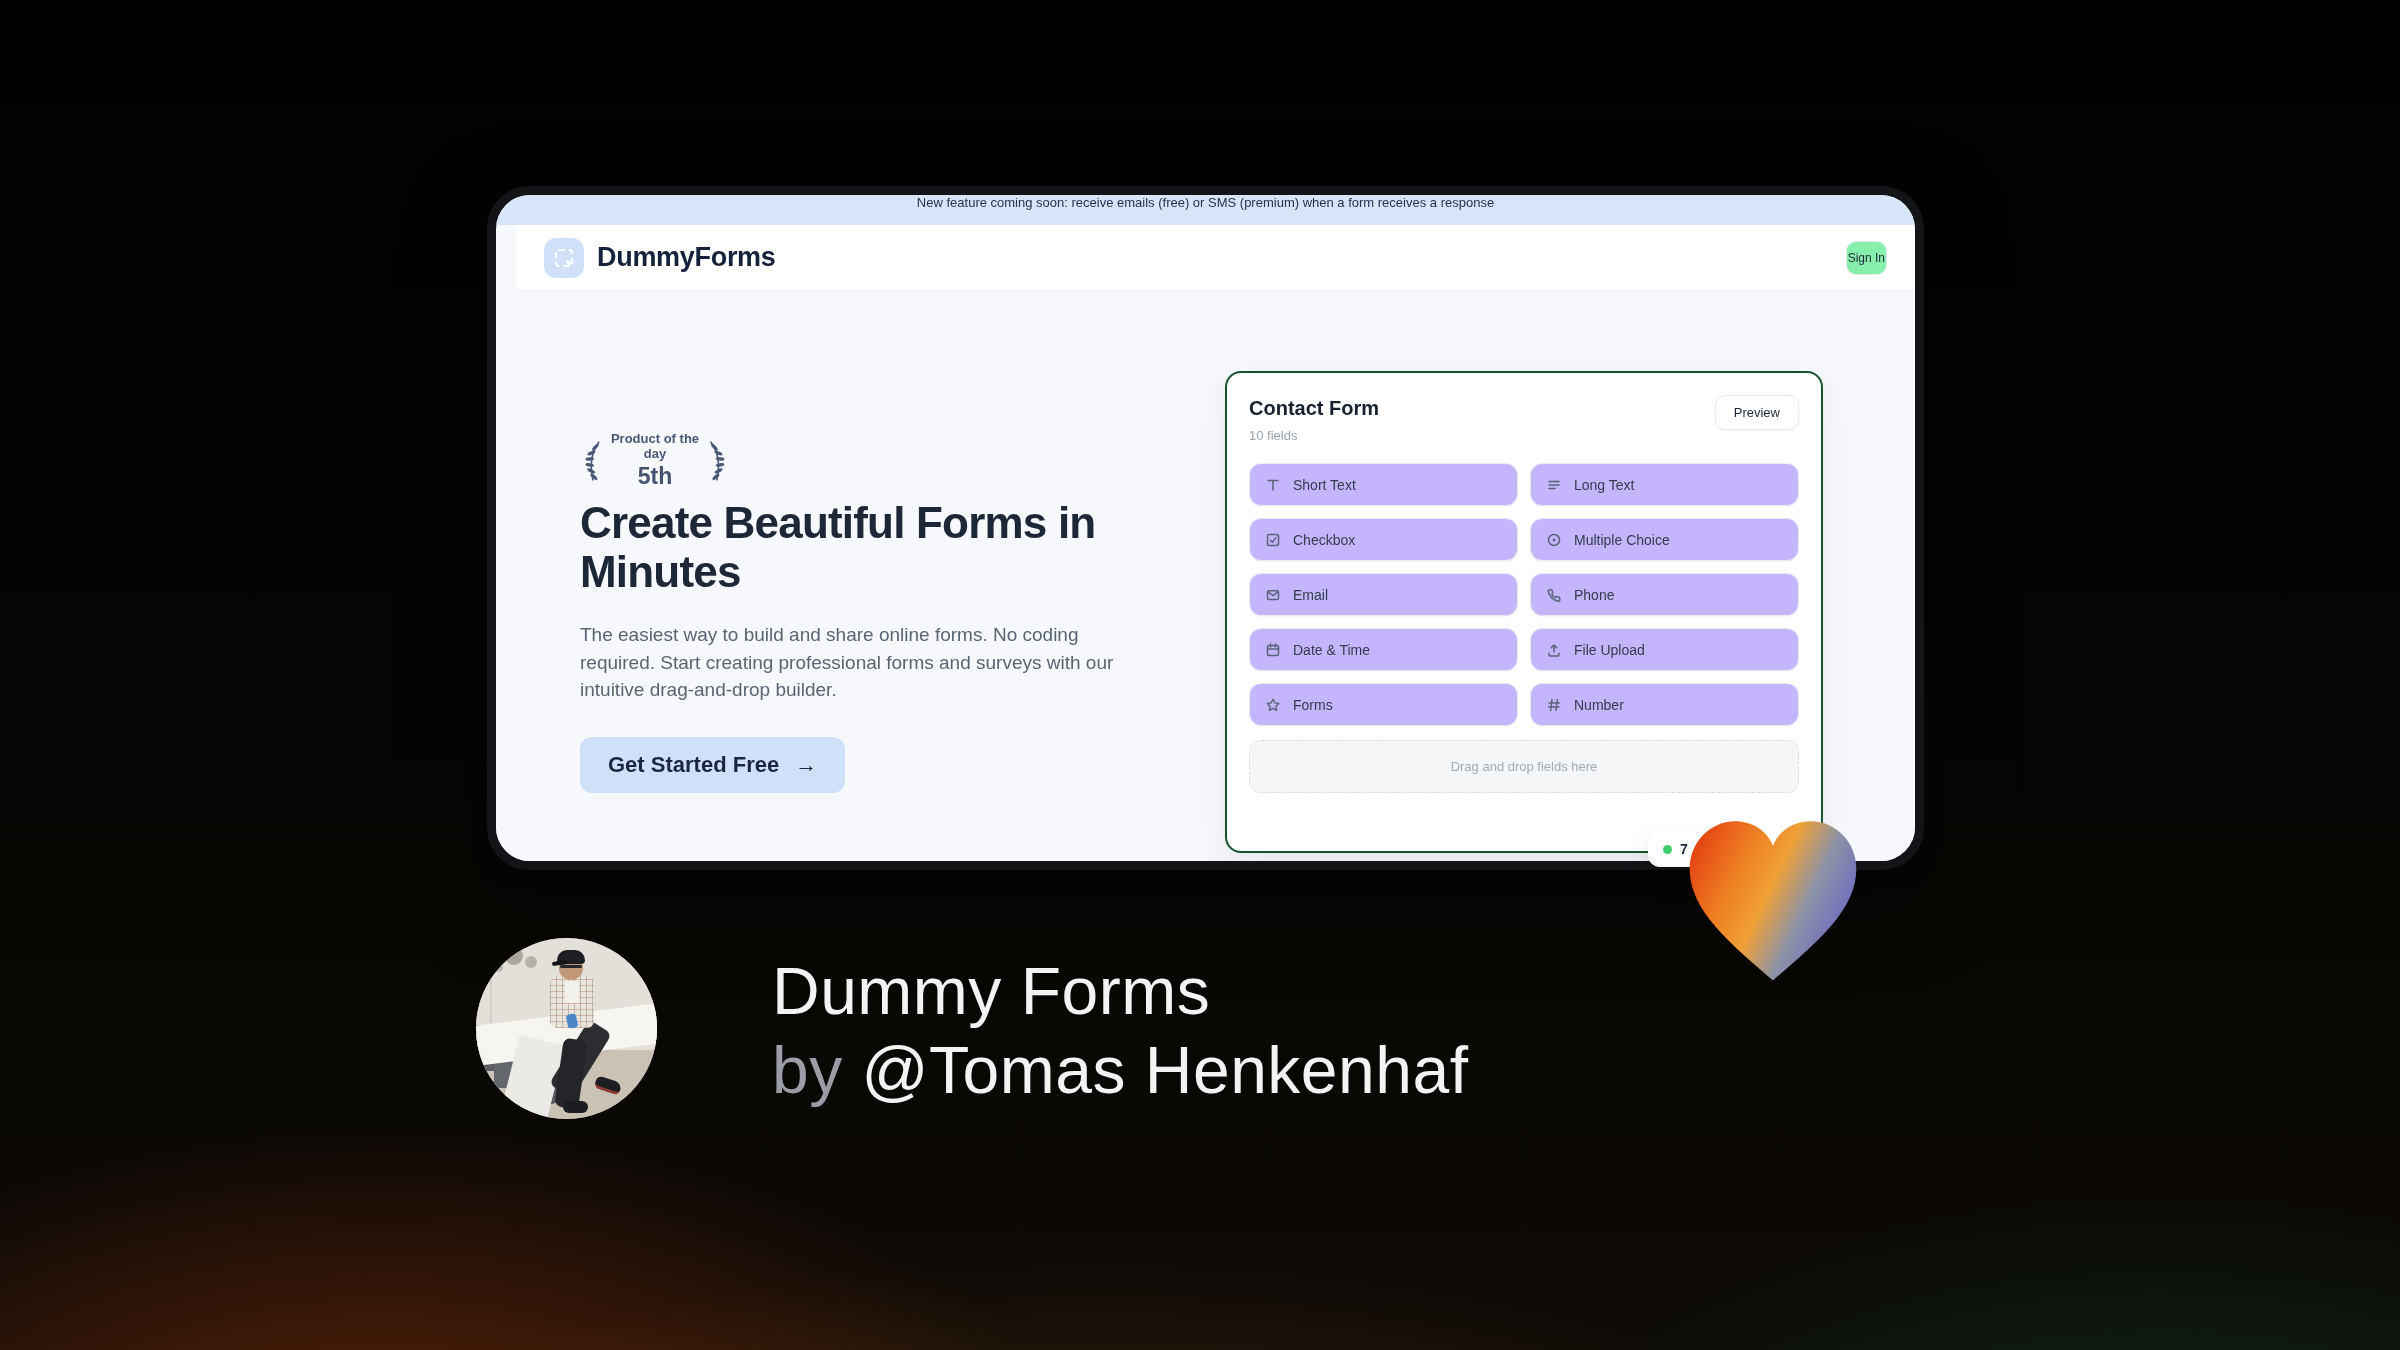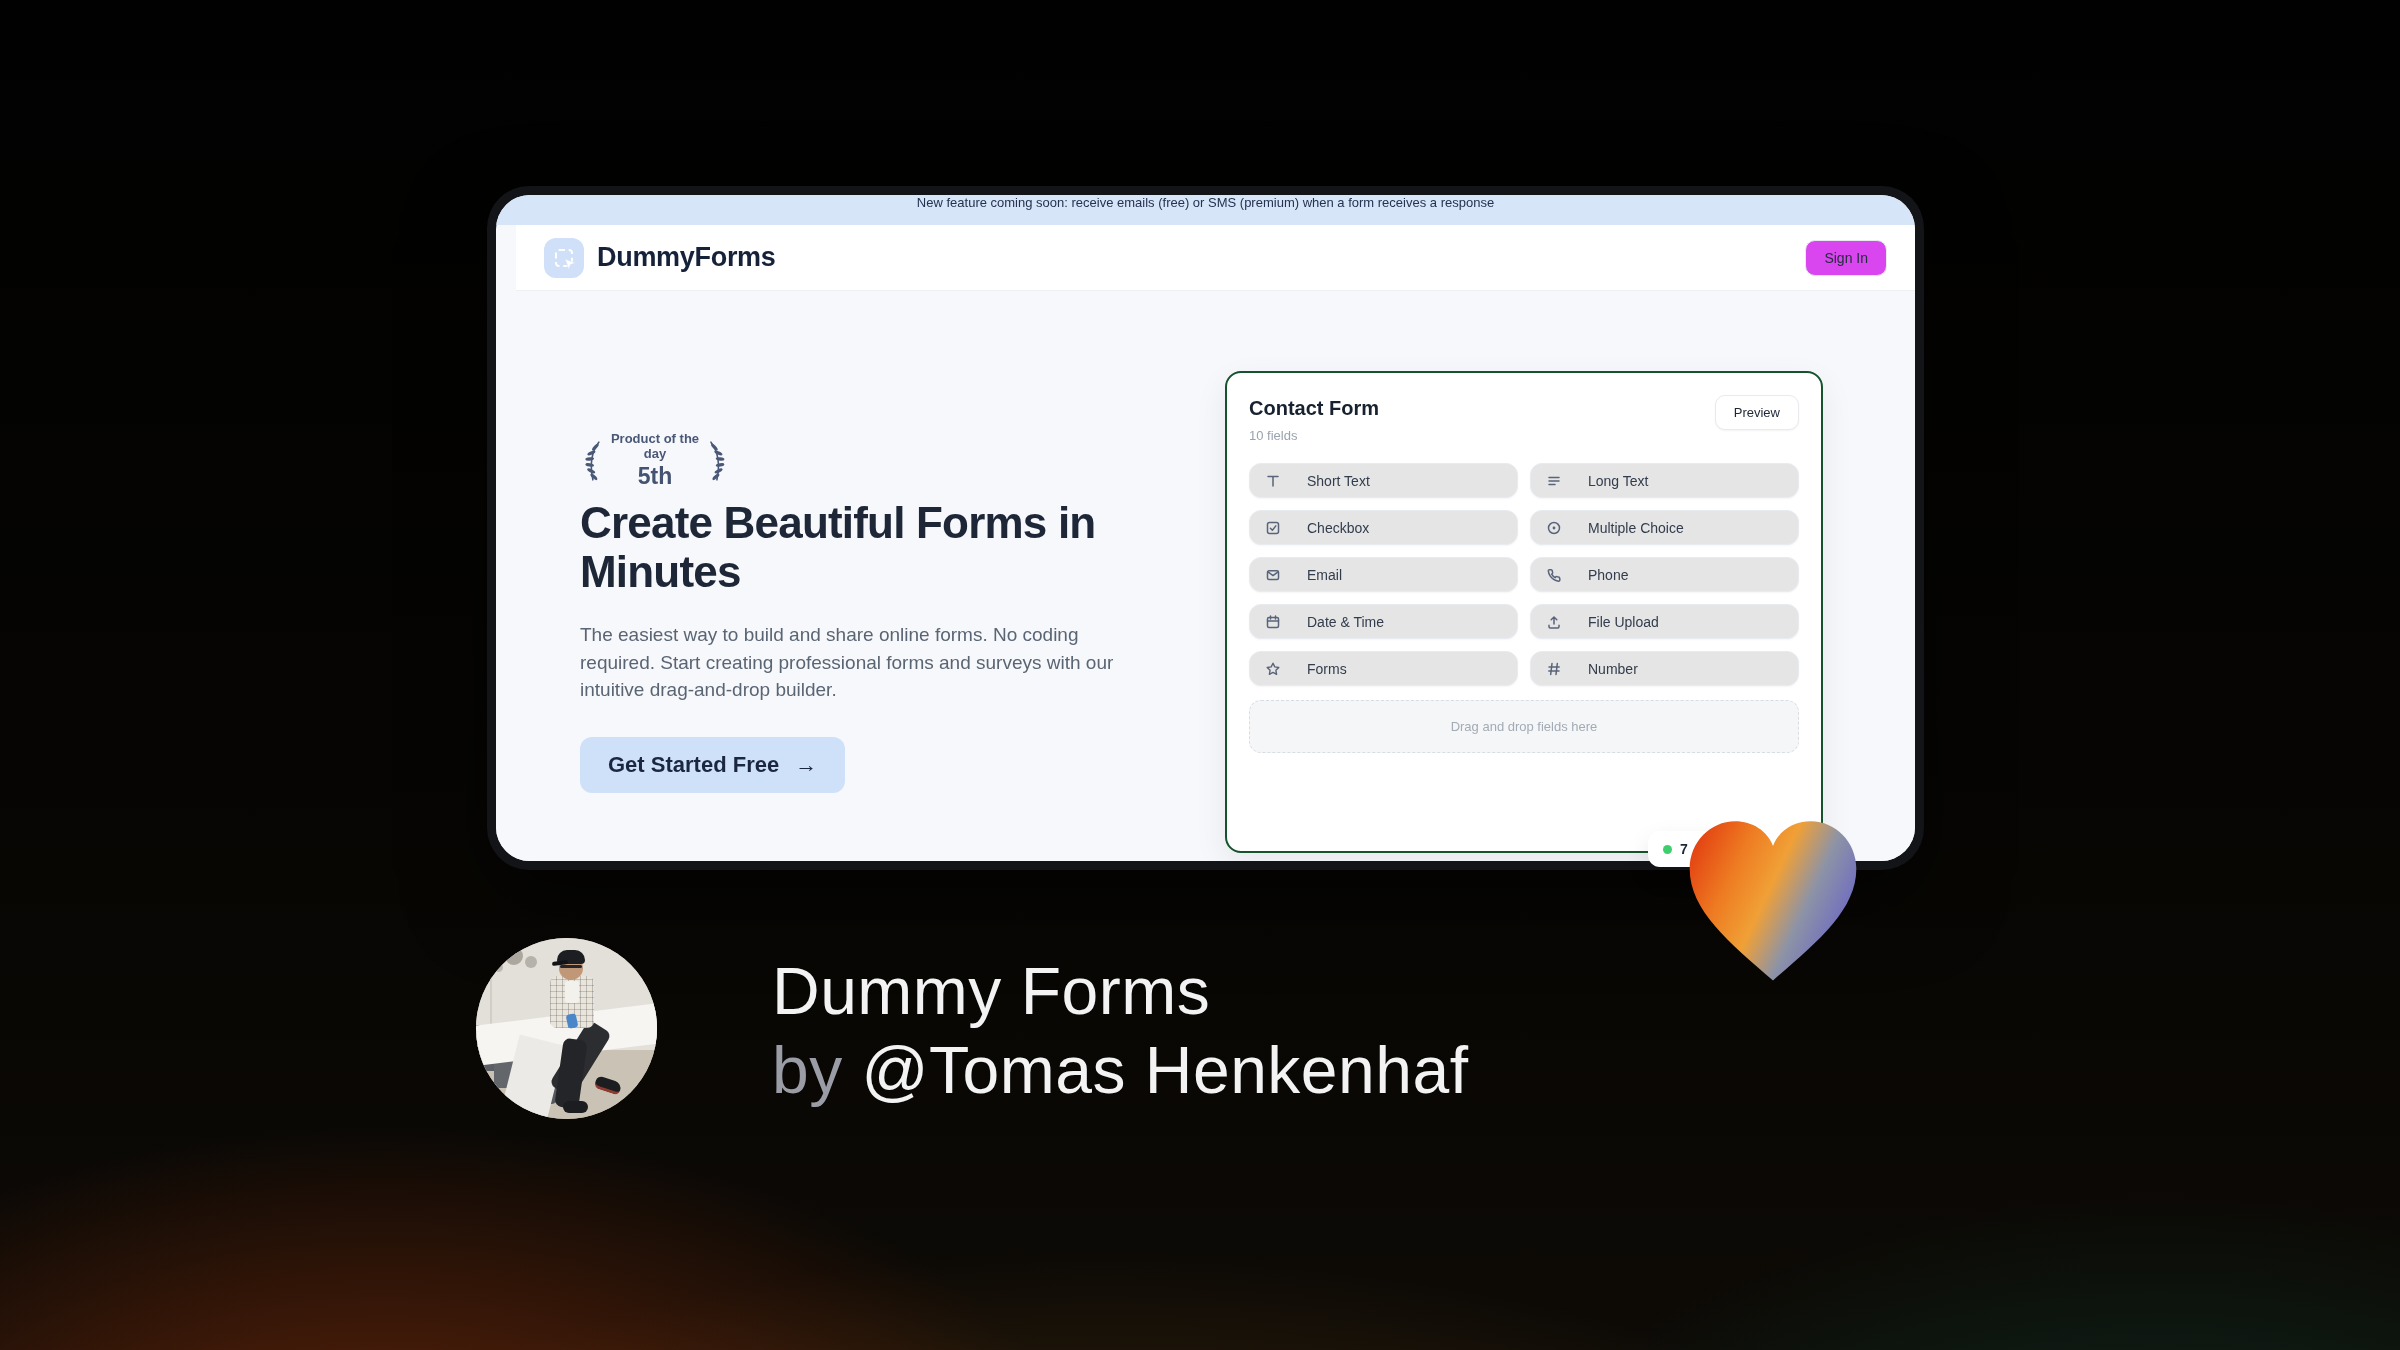--- a/index.html
+++ b/index.html
@@ -37,22 +37,22 @@
   .brand-icon {
     width:40px; height:40px; border-radius:12px; background:#cfe0f8;
     display:flex; align-items:center; justify-content:center; position:relative;
   }
   .brand-icon .sel {
     width:18px; height:18px; border:2px dashed rgba(255,255,255,0.95); border-radius:4px;
   }
   .brand-icon svg { position:absolute; right:7px; bottom:7px; }
   .brand-name { font-size:27px; font-weight:700; color:#16213a; letter-spacing:-0.3px; }
   .signin-btn {
-    margin-left:auto; background:#d946ef; border:1px solid #e8eaef; border-radius:10px;
-    padding:9px 18px; font-size:14px; color:#242d3e; cursor:pointer;
+    margin-left:auto; background:#86efac; border:1px solid #e8eaef; border-radius:10px;
+    padding:9px 1px; font-size:12px; color:#242d3e; cursor:pointer;
     font-family:"Liberation Sans", sans-serif;
   }
 
   .hero { position:relative; flex:1; background:#f7f8fb; }
 
   
   .potd {
     position:absolute; left:84px; top:140px; width:150px; text-align:center; color:#4a5878;
   }
   .potd-row { display:flex; align-items:center; justify-content:center; gap:6px; }
@@ -87,22 +87,22 @@
   .preview-btn {
     position:absolute; right:22px; top:22px; background:#fff;
     border:1px solid #e8eaee; border-radius:10px; padding:9px 18px;
     font-size:13px; color:#1d2736; cursor:pointer; box-shadow:0 1px 2px rgba(16,24,40,0.05);
     font-family:"Liberation Sans", sans-serif;
   }
   .field-grid {
     margin-top:20px; display:grid; grid-template-columns:1fr 1fr; gap:12px;
   }
   .field-btn {
-    height:35px; background:#e5e5e5; border:1px solid #e8ebf0; border-radius:12px;
-    display:flex; align-items:center; gap:26px; padding:0 15px;
+    height:43px; background:#c4b5fd; border:1px solid #e8ebf0; border-radius:12px;
+    display:flex; align-items:center; gap:12px; padding:0 15px;
     font-size:14px; color:#323c4c; cursor:grab; box-shadow:0 1px 2px rgba(16,24,40,0.04);
     font-family:"Liberation Sans", sans-serif;
   }
   .field-btn svg { flex:0 0 auto; color:#59647a; }
   .dropzone {
     margin-top:14px; height:53px; border:1.5px dashed #d9dde3; border-radius:12px;
     background:#f5f6f8; display:flex; align-items:center; justify-content:center;
     font-size:13px; color:#a2abb6;
   }
 

